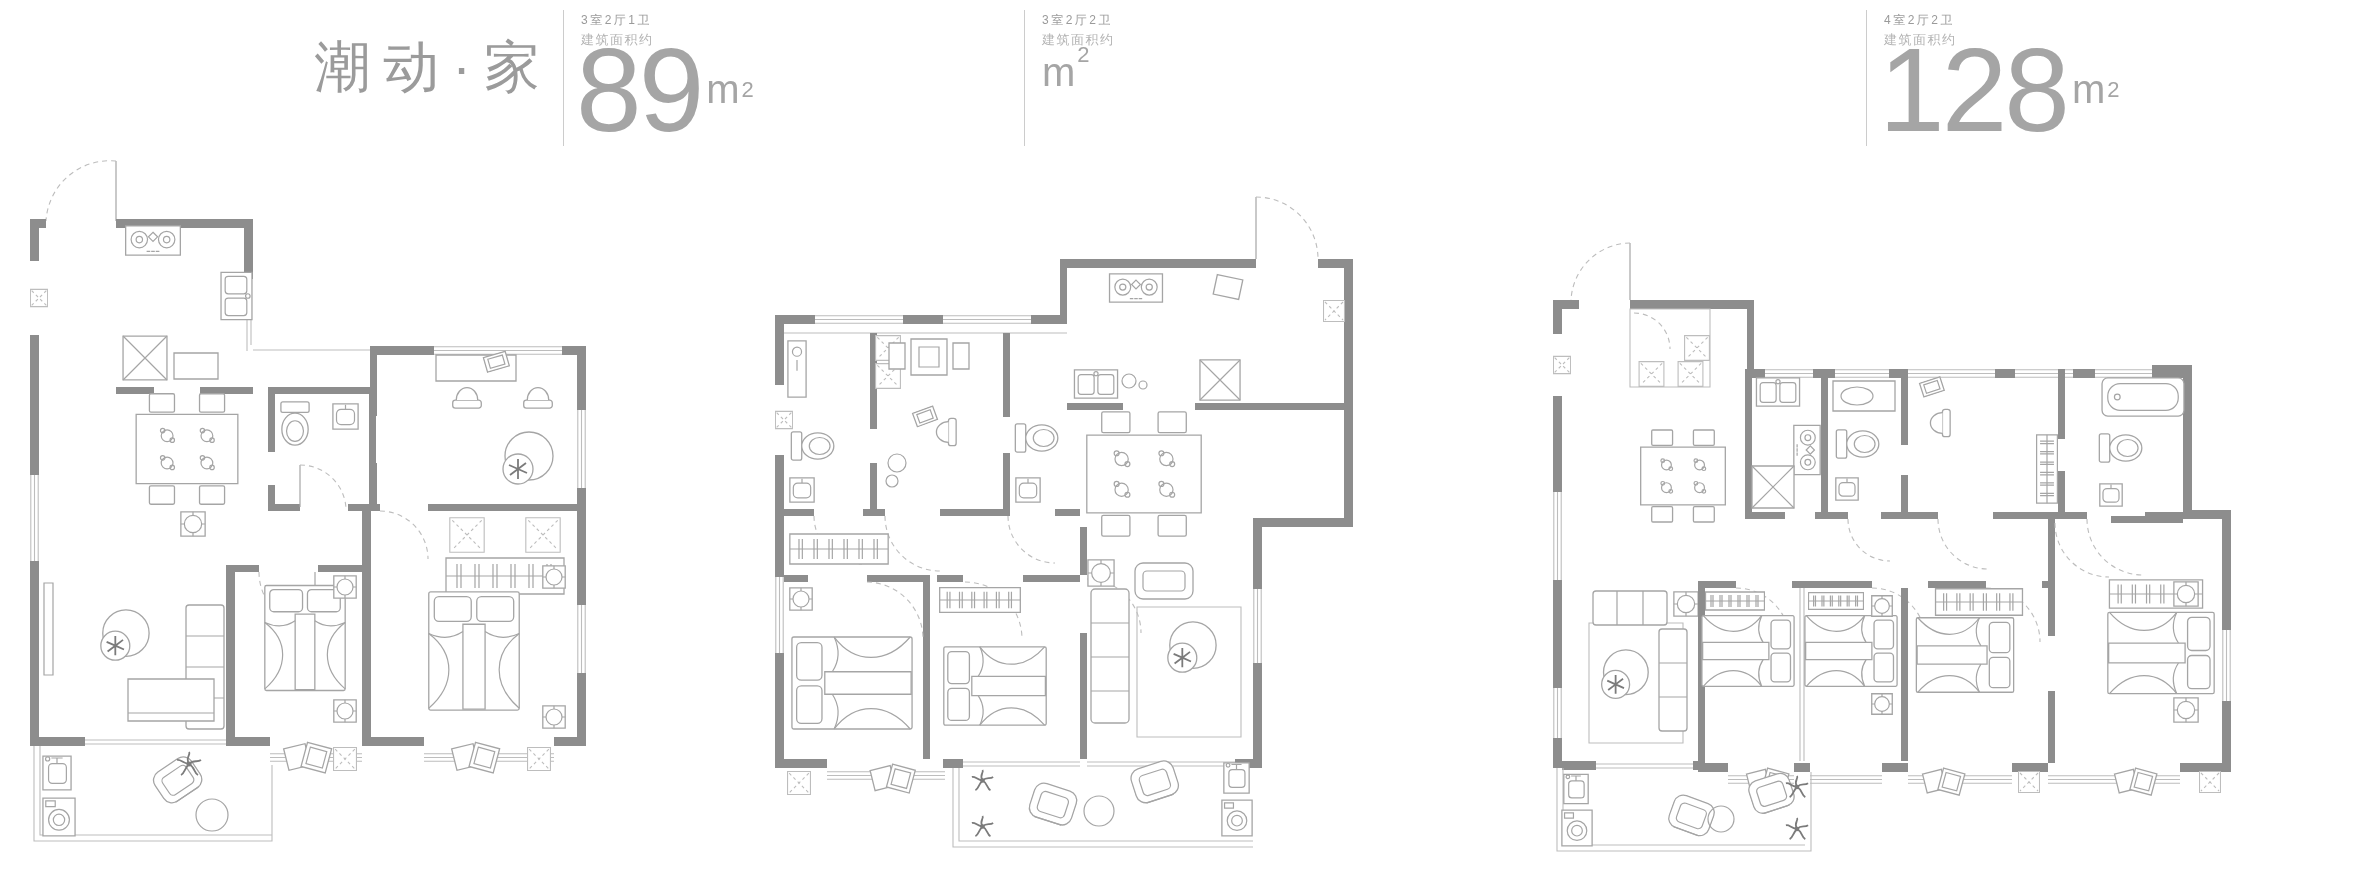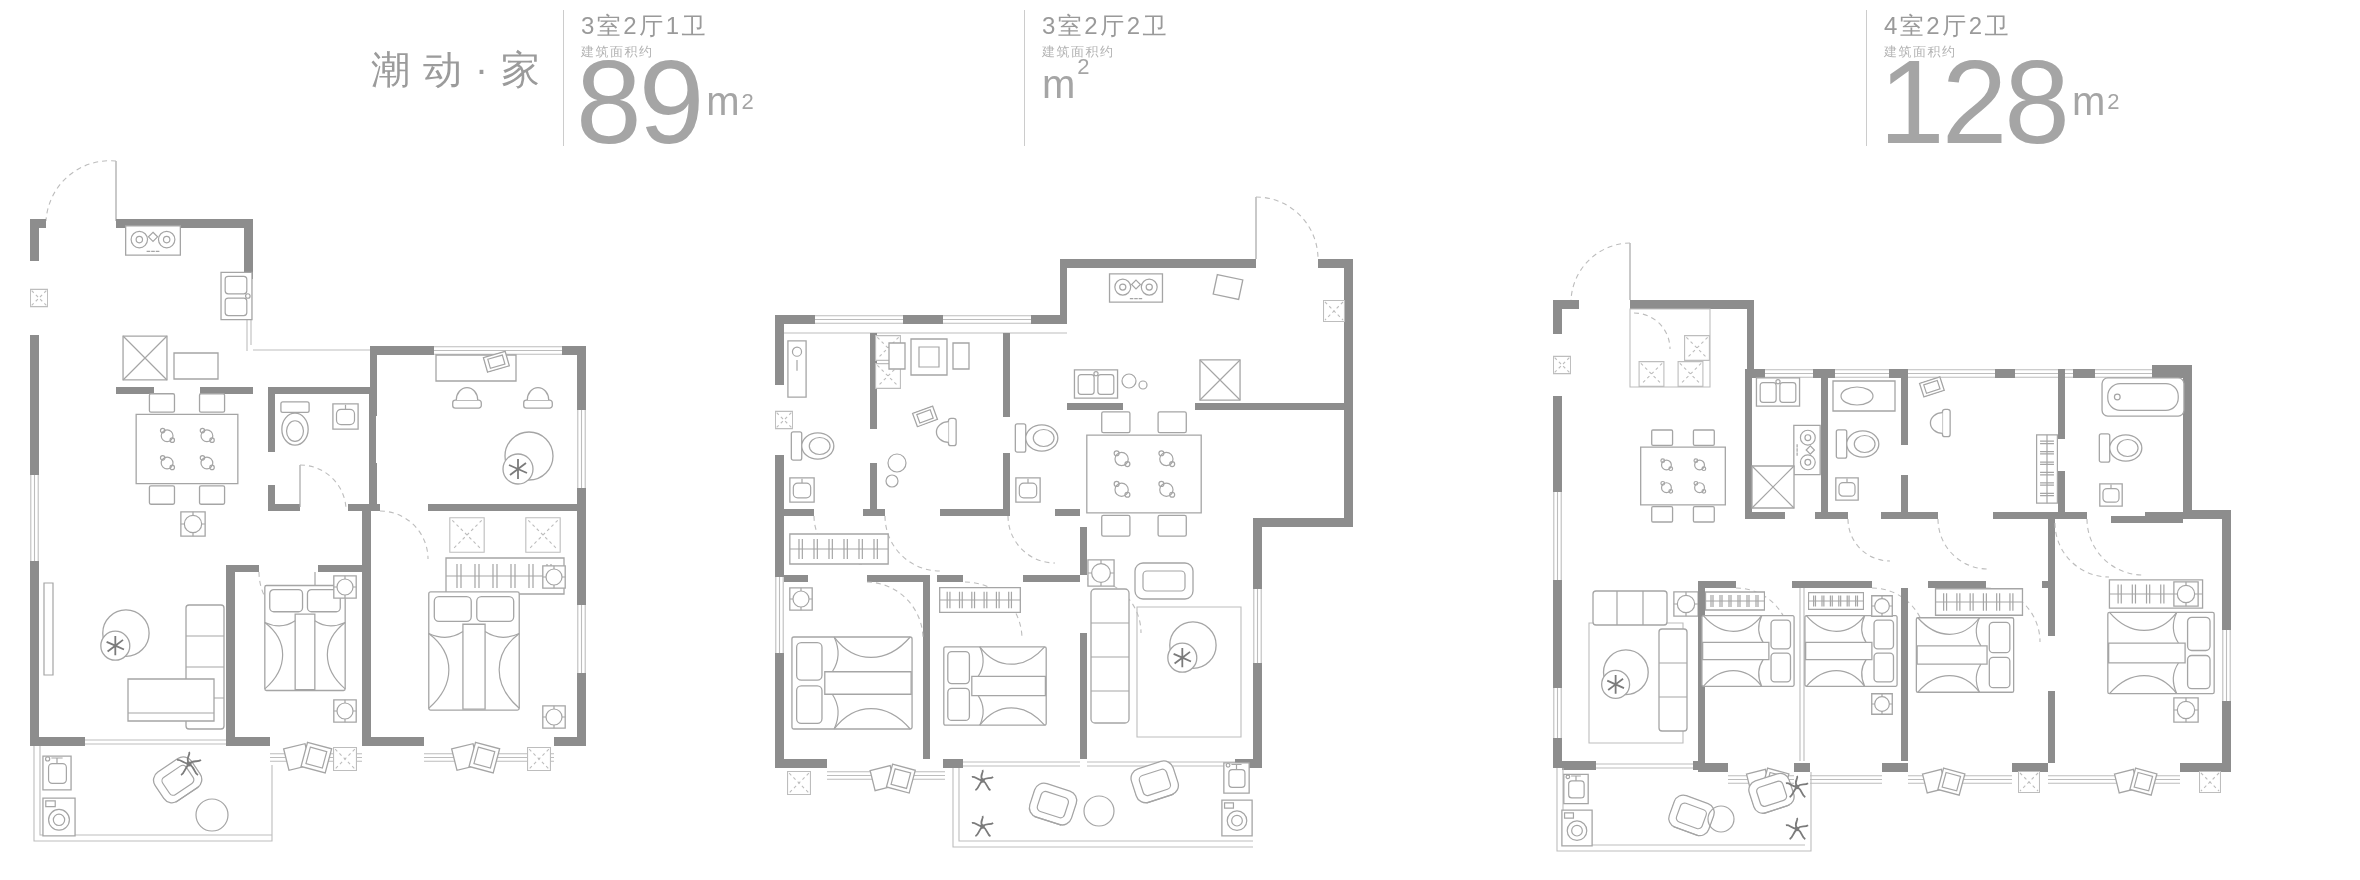--- a/index.html
+++ b/index.html
@@ -5,24 +5,24 @@
   :root{
     --title-text:#9b9b9b; --spec-text:#9a9a9a; --note-text:#b3b3b3; --area-text:#a5a5a5;
     --divider:#cccccc; --wall:#8d8d8d; --furniture-line:#a5a5a5; --thin-line:#bdbdbd; --dark-accent:#7b7b7b;
   }
   html,body{margin:0;padding:0;background:#fff;}
   .stage{position:relative;width:2360px;height:880px;background:#fff;overflow:hidden;
          font-family:"Liberation Sans","DejaVu Sans",sans-serif;}
   
   .hdr{position:absolute;top:2px;display:flex;align-items:stretch;}
   .hdr .title{align-self:center;margin-top:-14px;text-align:right;white-space:nowrap;
-      font-size:39px;font-weight:300;letter-spacing:13px;color:var(--title-text);line-height:1;}
+      font-size:56px;font-weight:300;letter-spacing:13px;color:var(--title-text);line-height:1;}
   .vline{width:1px;height:136px;background:var(--divider);margin:8px 0 0 10px;}
   .speccol{padding-left:17px;padding-top:12px;}
-  .spec{font-size:24px;letter-spacing:2.5px;color:var(--spec-text);line-height:1;}
+  .spec{font-size:12px;letter-spacing:2.5px;color:var(--spec-text);line-height:1;}
   .note{font-size:13px;letter-spacing:1.5px;color:var(--note-text);margin-top:7px;line-height:1;}
   .area{display:flex;align-items:center;margin-top:-4px;margin-left:-5px;color:var(--area-text);}
   .num{font-size:118px;font-weight:200;line-height:0.82;letter-spacing:-3px;}
   .unit{font-size:40px;font-weight:300;line-height:1;margin:0 0 2px 5px;}
   .sup{font-size:22px;font-weight:300;align-self:flex-end;margin:0 0 36px 2px;}
   .hdr1{left:228px;} .hdr1 .title{width:325px;}
   .hdr2{left:1014px;} .hdr2 .title{width:236px;}
   .hdr3{left:1856px;} .hdr3 .title{width:237px;}
   
   svg.plan{position:absolute;}

